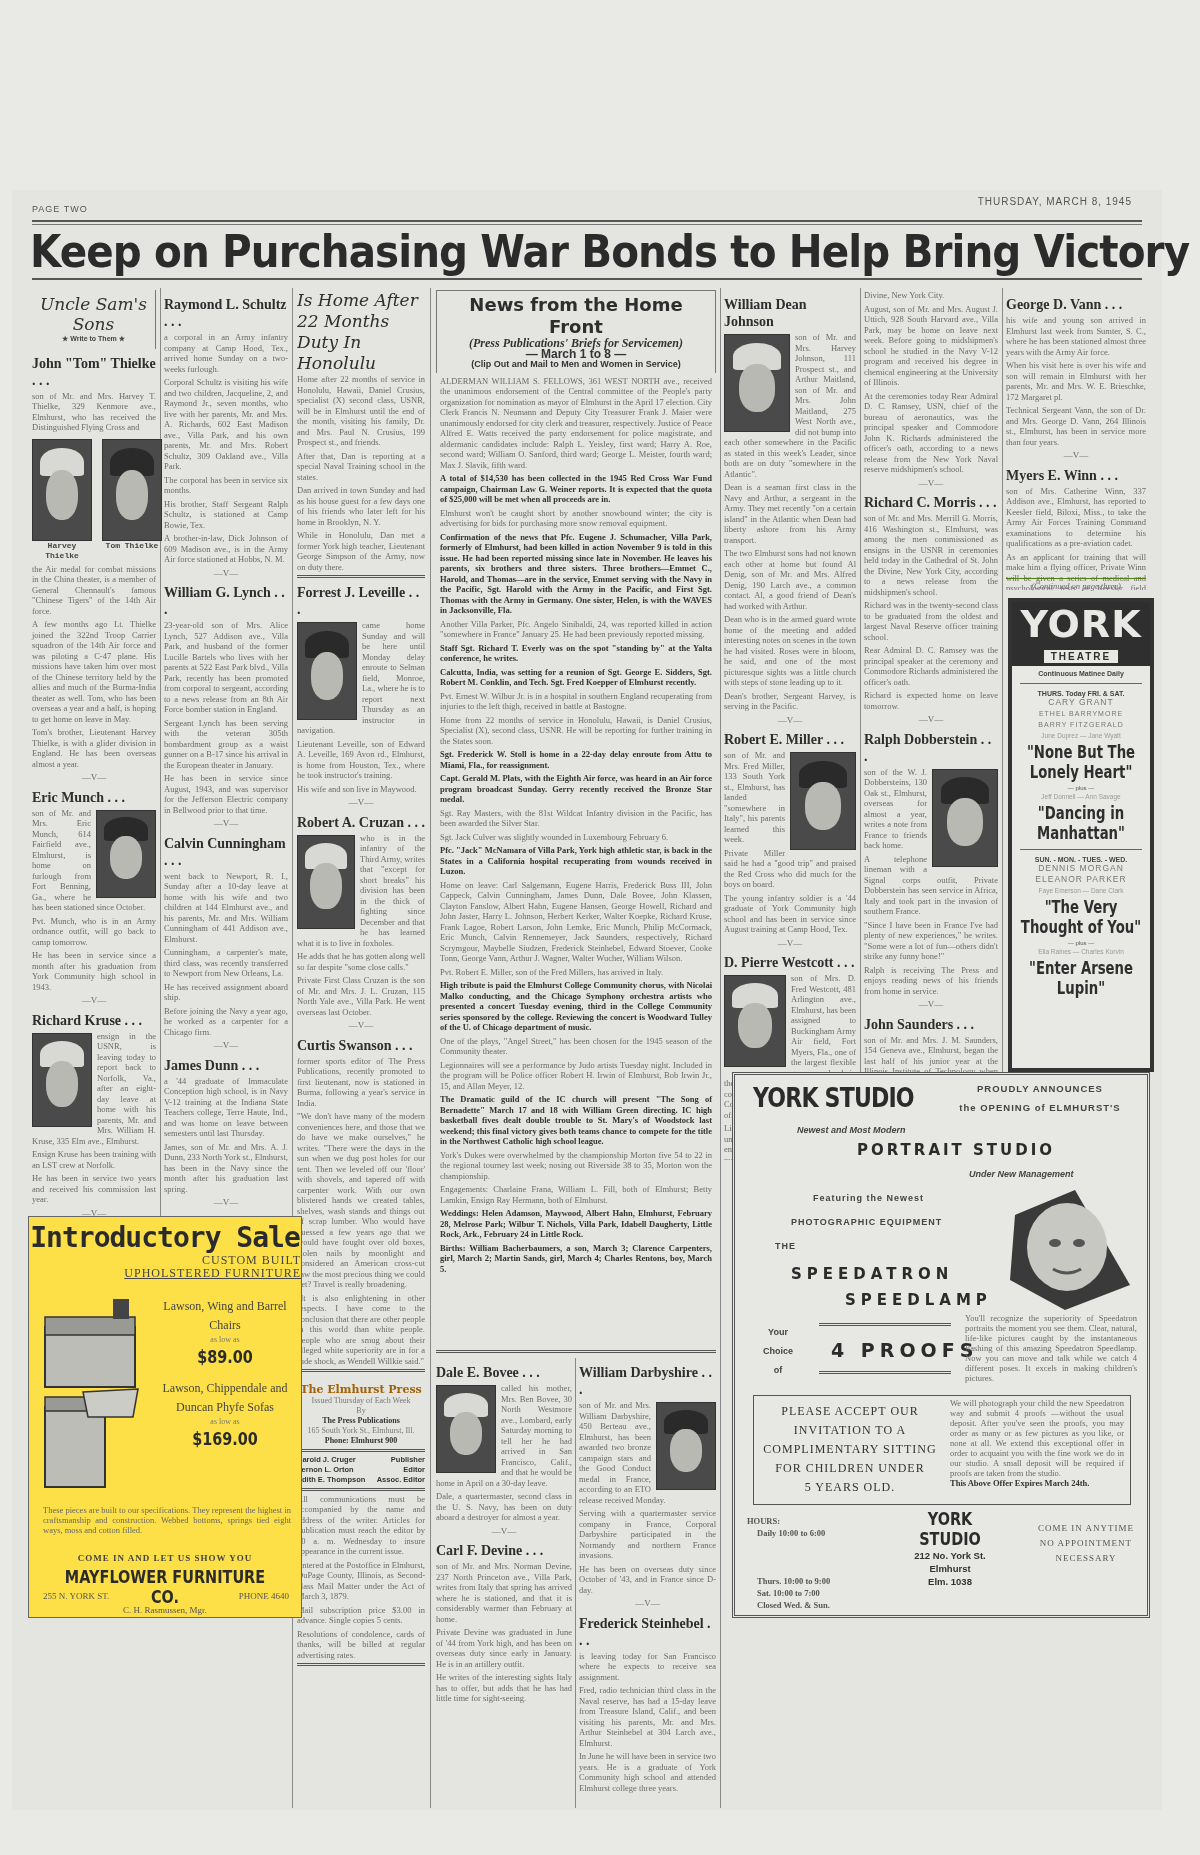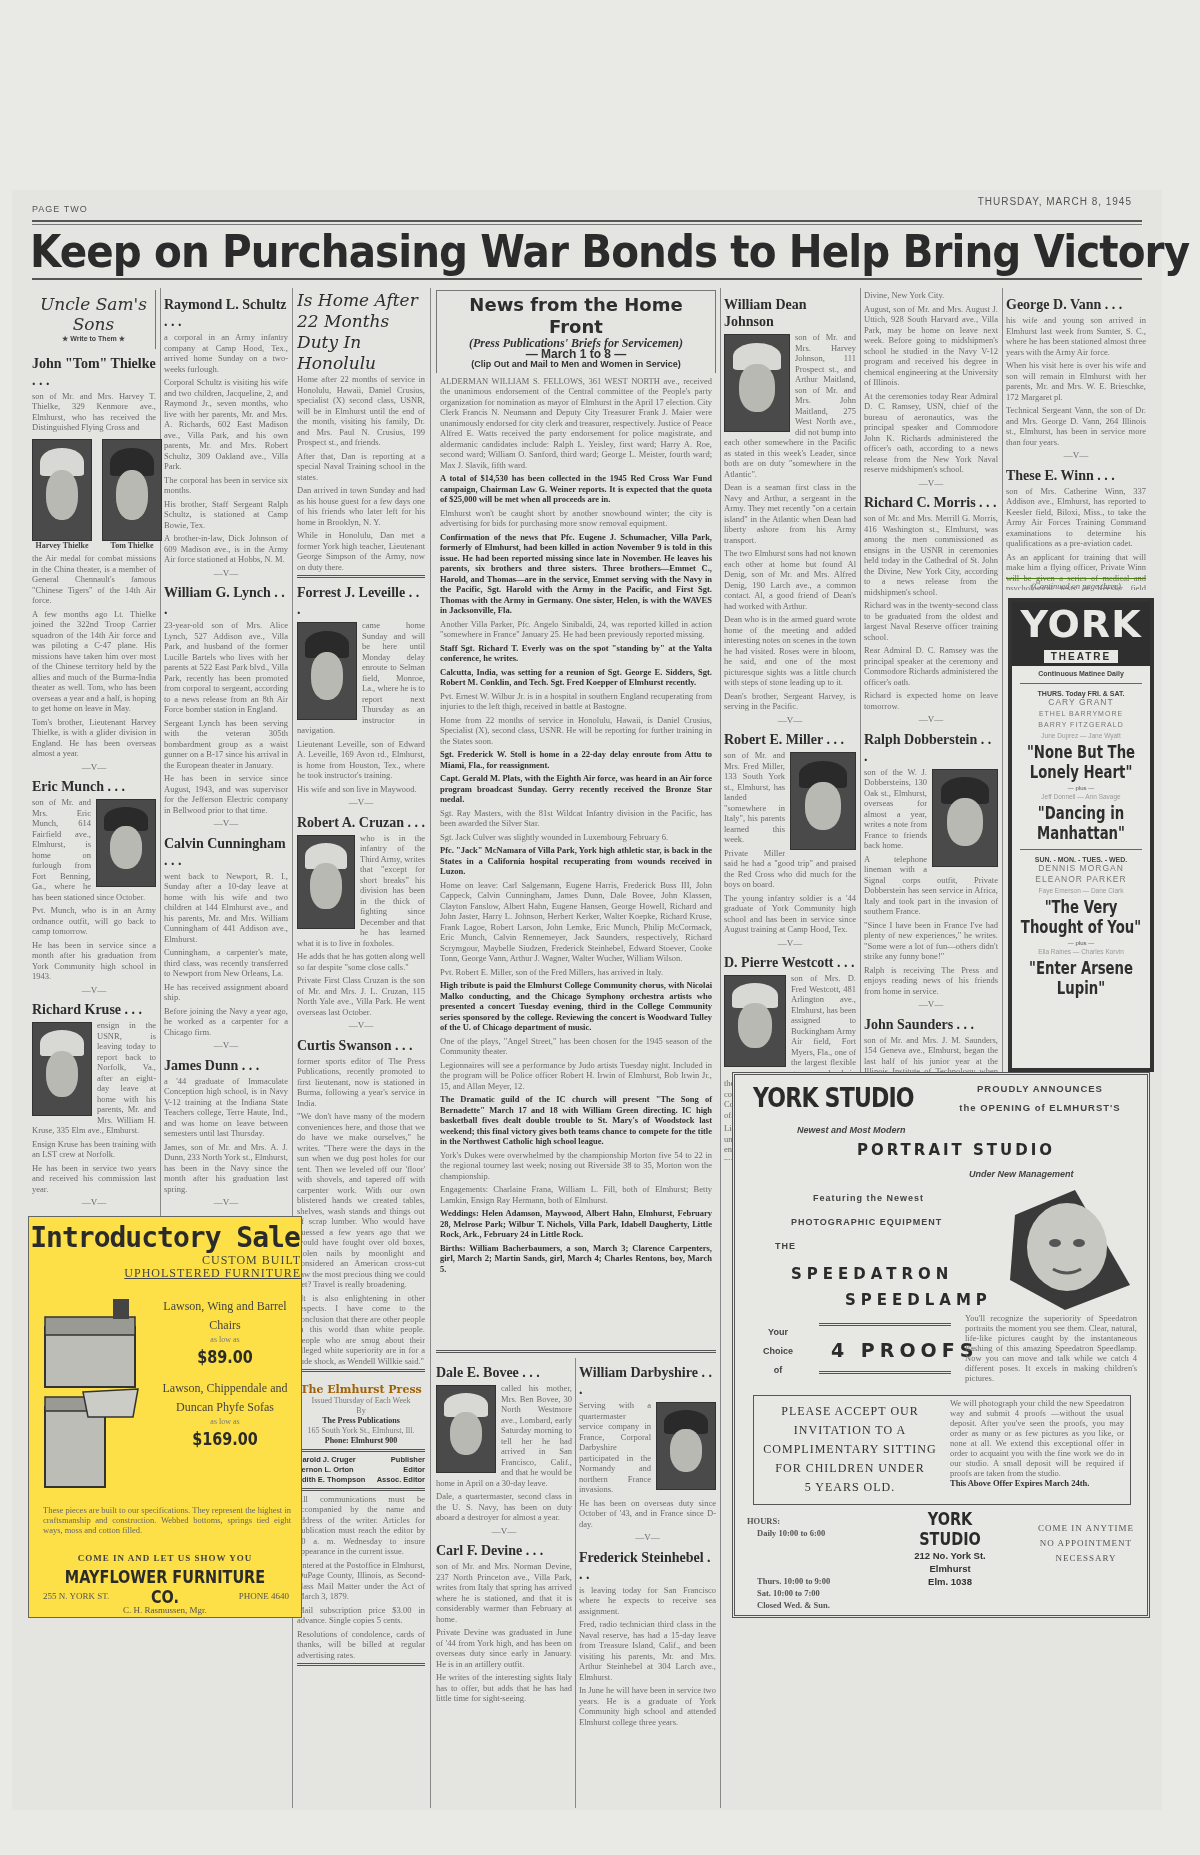--- a/index.html
+++ b/index.html
@@ -14,21 +14,21 @@
   .col{position:absolute;top:100px;font-size:8.5px;line-height:10.5px;color:#6a6a6a;}
   .vrule{position:absolute;top:98px;width:1px;background:#888;}
   .hd{font-family:"Liberation Serif",serif;font-weight:bold;font-size:14px;line-height:17px;color:#2e2e2e;margin:6px 0 2px 0;}
   .body{text-align:justify;margin:0 0 3px 0;}
   .body.bold{color:#333;font-weight:bold;}
   .v{text-align:center;font-size:9px;margin:3px 0;}
   .photo{background:#4a4a4a;border:1px solid #333;position:relative;}
   .photo .face{position:absolute;left:22%;top:30%;width:56%;height:50%;border-radius:45%;background:#b9b9b4;}
   .photo .cap{position:absolute;left:12%;top:8%;width:76%;height:28%;border-radius:50% 50% 10% 10%;background:#2a2a2a;}
   .photo.white .cap{background:#d8d8d4;}
-  .cap-lbl{font-size:8px;font-family:Liberation Serif, serif;color:#444;font-weight:bold;}
+  .cap-lbl{font-size:8px;font-family:Liberation Mono, monospace;color:#444;font-weight:bold;}
   .float-l{float:left;margin:2px 5px 2px 0;}
   .float-r{float:right;margin:2px 0 2px 5px;}
   .box{border:1px solid #777;}
   .title-box{text-align:center;padding:4px 2px;}
   .us-title{font-family:"DejaVu Serif",serif;font-style:italic;font-size:17px;color:#333;line-height:20px;}
   .us-sub{font-family:"Liberation Sans",sans-serif;font-size:7px;font-weight:bold;color:#444;}
   .honolulu-title{font-family:"DejaVu Serif",serif;font-style:italic;font-size:17px;line-height:21px;color:#2e2e2e;}
   .nh-title{font-family:"DejaVu Sans",sans-serif;font-weight:bold;font-size:18px;color:#2e2e2e;text-align:center;line-height:22px;}
   .nh-sub{font-style:italic;font-weight:bold;font-size:12px;color:#333;text-align:center;}
   .nh-date{font-weight:bold;font-size:12px;color:#333;text-align:center;font-family:"Liberation Sans",sans-serif;}
@@ -287,20 +287,21 @@
     <p class="body">Private Devine was graduated in June of '44 from York high, and has been on overseas duty since early in January. He is in an artillery outfit.</p>
     <p class="body">He writes of the interesting sights Italy has to offer, but adds that he has had little time for sight-seeing.</p>
   </div>
   <div class="vrule" style="left:563px;top:1168px;height:450px;"></div>
   <div class="col" style="left:567px;top:1168px;width:137px;">
     <div class="hd">William Darbyshire . . .</div>
     <div class="photo float-r" style="width:58px;height:86px;">
         <div class="cap"></div>
         <div class="face"></div>
       </div>
+    <p class="body">son of Mr. and Mrs. William Darbyshire, 450 Berteau ave., Elmhurst, has been awarded two bronze campaign stars and the Good Conduct medal in France, according to an ETO release received Monday.</p>
     <p class="body">Serving with a quartermaster service company in France, Corporal Darbyshire participated in the Normandy and northern France invasions.</p>
     <p class="body">He has been on overseas duty since October of '43, and in France since D-day.</p>
     <div class="v">—V—</div>
     <div class="hd">Frederick Steinhebel . . .</div>
     <p class="body">is leaving today for San Francisco where he expects to receive sea assignment.</p>
     <p class="body">Fred, radio technician third class in the Naval reserve, has had a 15-day leave from Treasure Island, Calif., and been visiting his parents, Mr. and Mrs. Arthur Steinhebel at 304 Larch ave., Elmhurst.</p>
     <p class="body">In June he will have been in service two years. He is a graduate of York Community high school and attended Elmhurst college three years.</p>
   </div>
 
   <div class="col" style="left:712px;width:132px;height:870px;overflow:hidden;">
@@ -361,21 +362,21 @@
     <div class="v">—V—</div>
 
   </div>
 
   <div class="col" style="left:994px;width:140px;height:300px;overflow:hidden;">
     <div class="hd">George D. Vann . . .</div>
     <p class="body">his wife and young son arrived in Elmhurst last week from Sumter, S. C., where he has been stationed almost three years with the Army Air force.</p>
     <p class="body">When his visit here is over his wife and son will remain in Elmhurst with her parents, Mr. and Mrs. W. E. Brieschke, 172 Margaret pl.</p>
     <p class="body">Technical Sergeant Vann, the son of Dr. and Mrs. George D. Vann, 264 Illinois st., Elmhurst, has been in service more than four years.</p>
     <div class="v">—V—</div>
-    <div class="hd">These E. Winn . . .</div>
+    <div class="hd">Myers E. Winn . . .</div>
     <p class="body">son of Mrs. Catherine Winn, 337 Addison ave., Elmhurst, has reported to Keesler field, Biloxi, Miss., to take the Army Air Forces Training Command examinations to determine his qualifications as a pre-aviation cadet.</p>
     <p class="body">As an applicant for training that will make him a flying officer, Private Winn will be given a series of medical and psychological tests at Keesler field which will indicate the type of air crew training for which he is best suited by aptitude and personal characteristics.</p>
 
   </div>
   <div class="col" style="left:994px;top:388px;width:140px;text-align:center;font-style:italic;border-top:1px solid #4d7c0f;padding-top:2px;">(Continued on page three)</div>
 </div>
 
 <div class="york-theatre">
   <div class="yt-head">
     <div class="yt-york">YORK</div>

